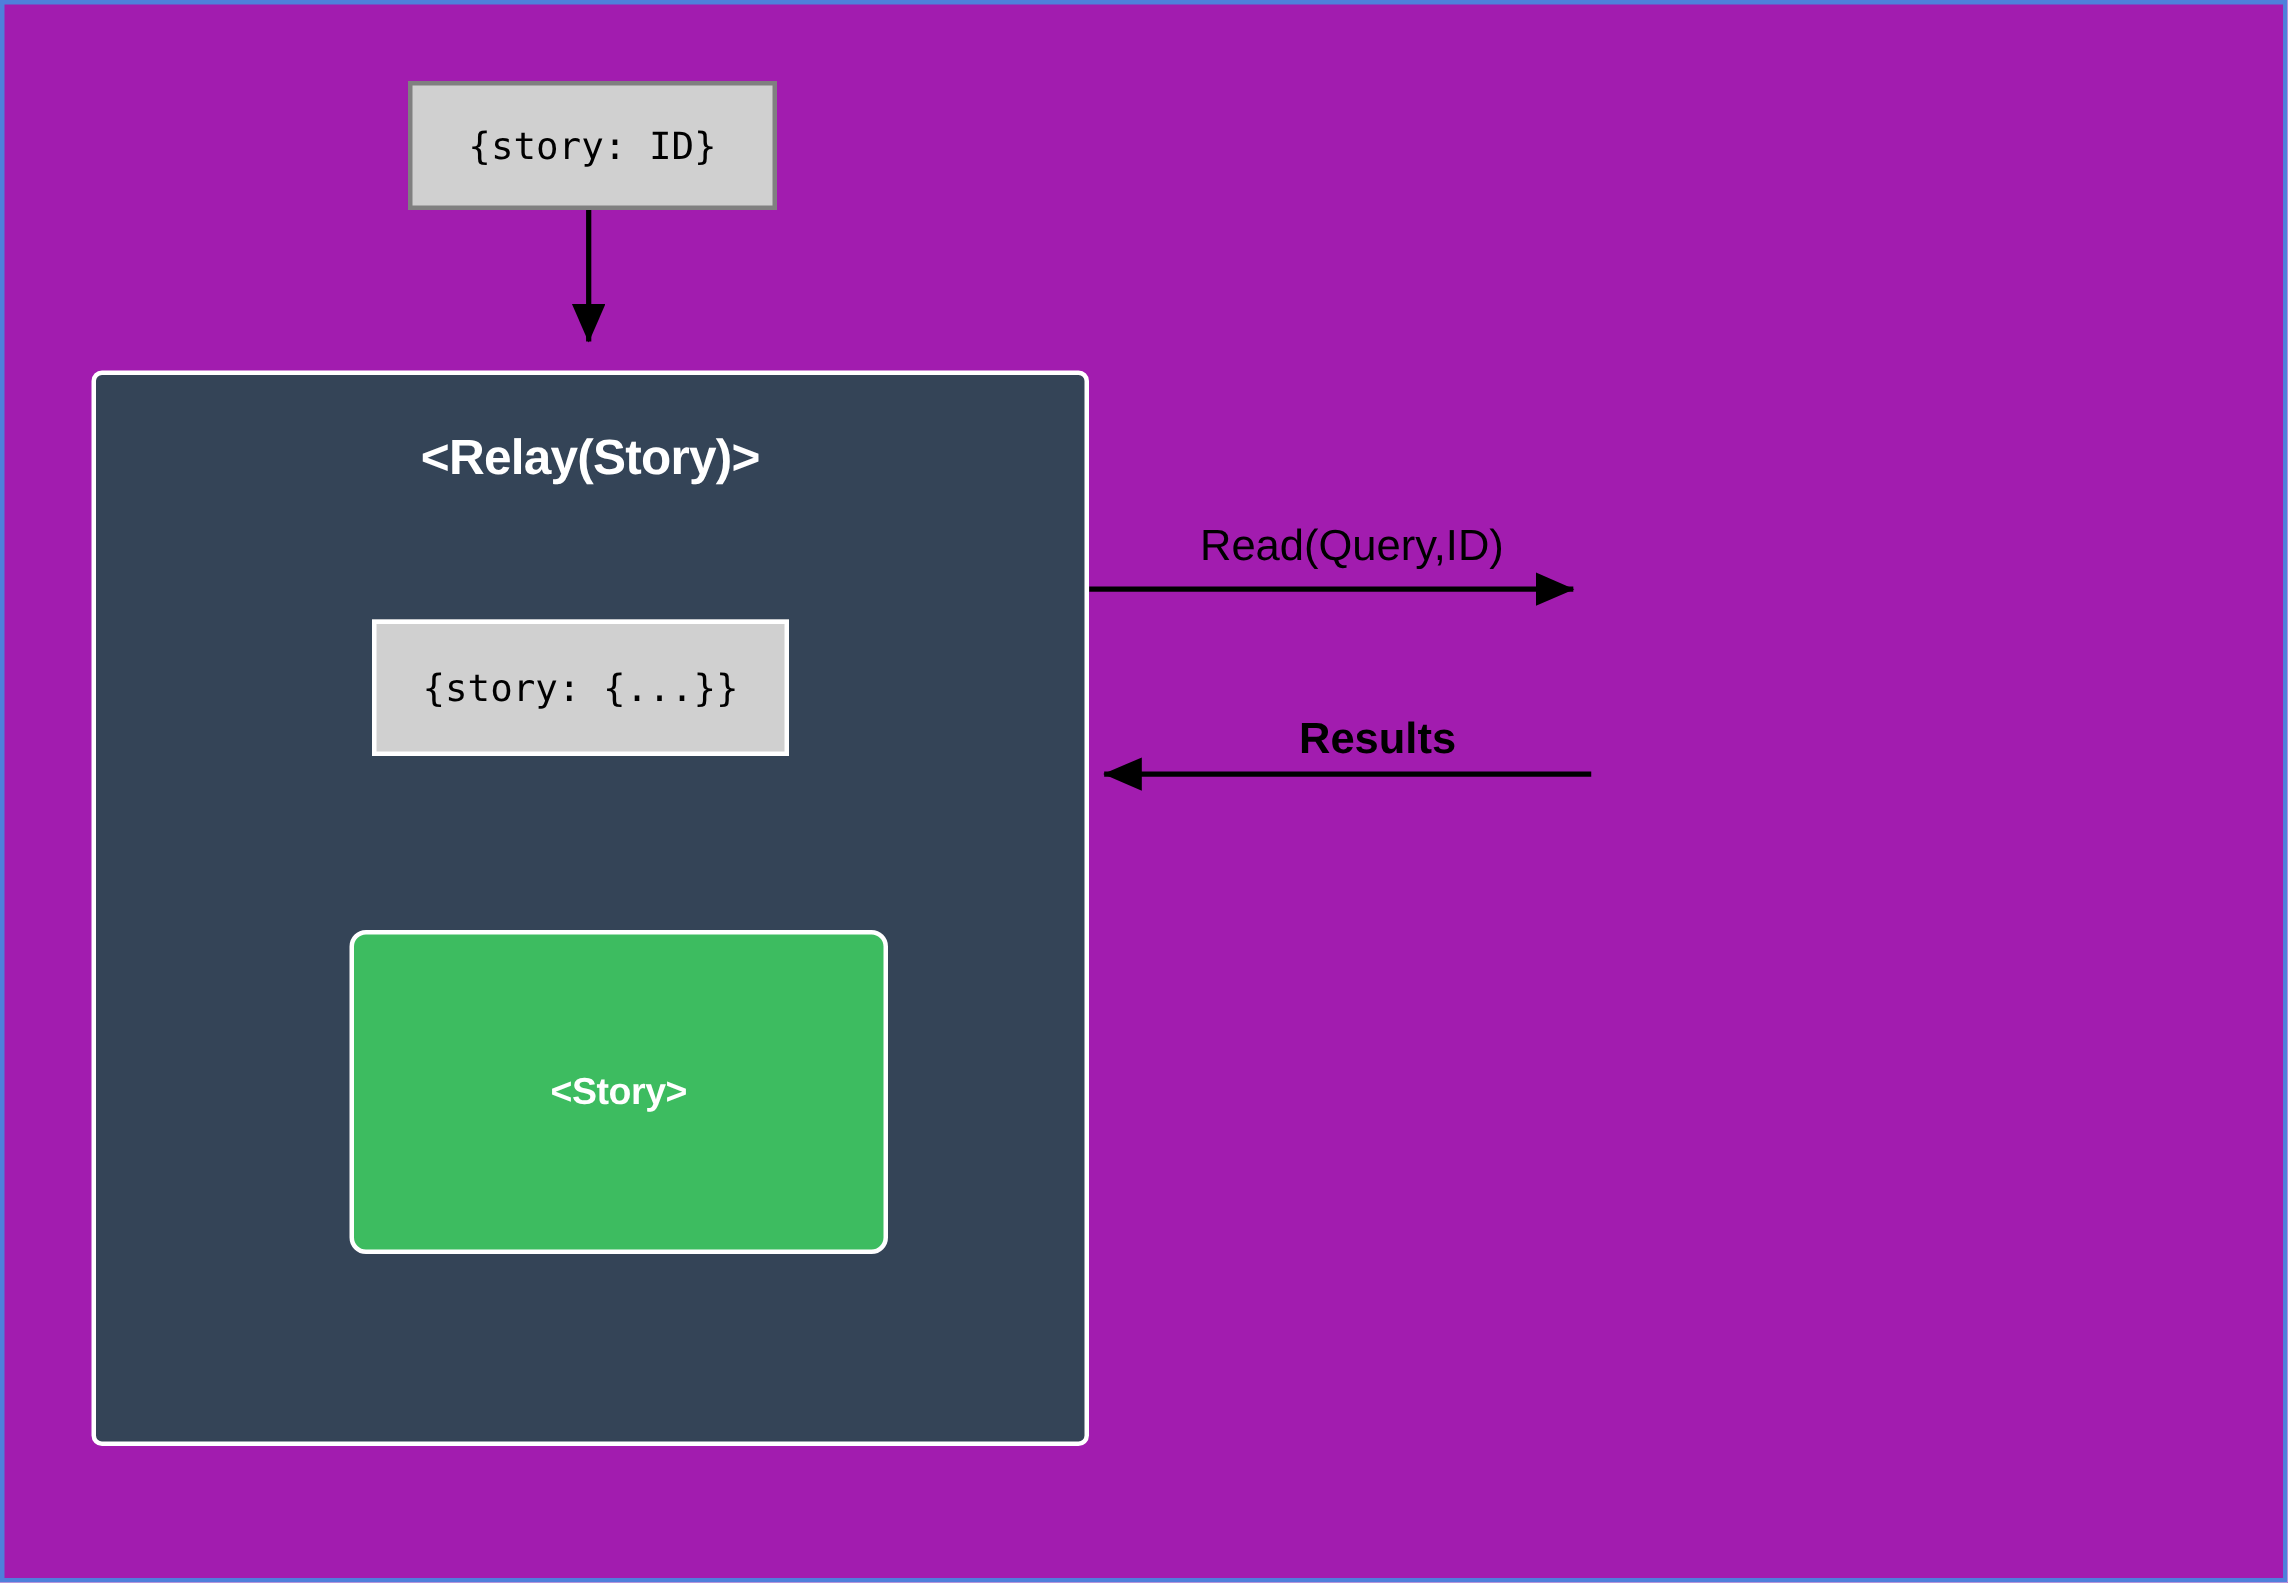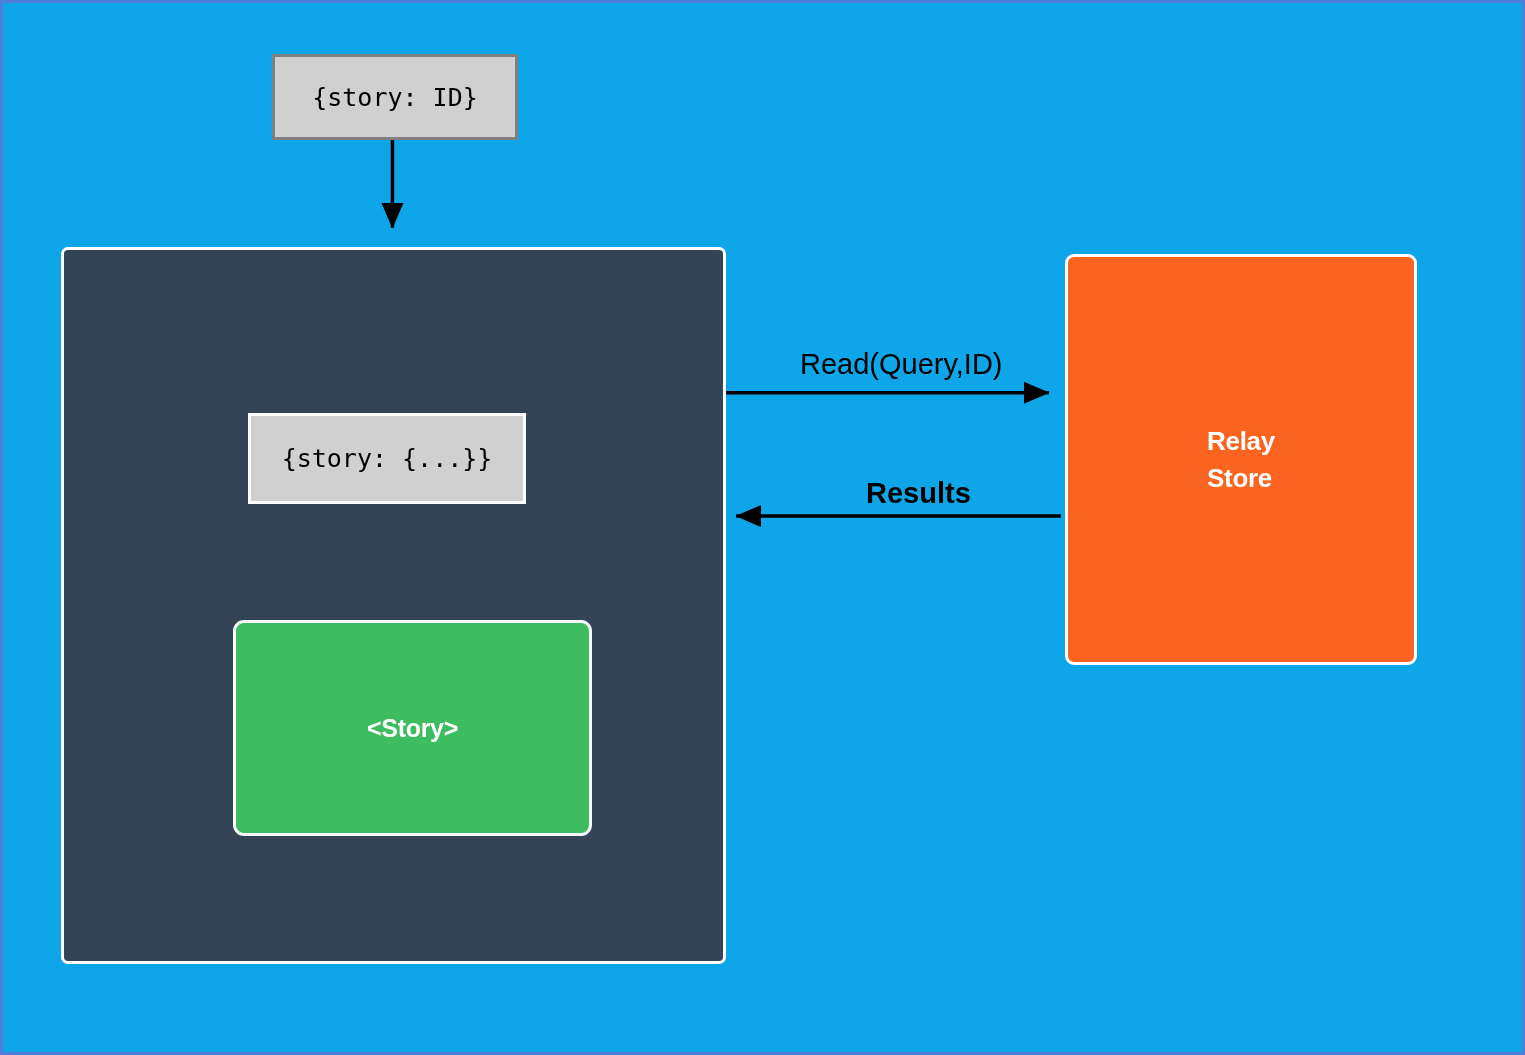--- a/index.html
+++ b/index.html
@@ -4,21 +4,21 @@
 <style>
   html, body {
     margin: 0;
     padding: 0;
     background: #ffffff;
   }
   #canvas {
     position: relative;
     width: 1525px;
     height: 1055px;
-    background: #0ea5e9;
+    background: #a21caf;
     box-sizing: border-box;
     border: 3px solid #4f7fdb;
     overflow: hidden;
     font-family: "Liberation Sans", sans-serif;
   }
 
   
   .box {
     position: absolute;
     box-sizing: border-box;
@@ -139,34 +139,29 @@
       <line x1="391" y1="499" x2="391" y2="600" stroke="#ffffff" stroke-width="2.2" marker-end="url(#arrowhead-white)"></line>
     </g>
   </svg>
 
   <div class="box code-box gray-border" id="props-in-box" style="left:269px; top:51px; width:246px; height:86px; font-size:25px;">
     <span>{story: ID}</span>
   </div>
 
   <div class="box" id="relay-container" style="left:58px; top:244px; width:665px; height:717px;">
 
+    <div id="relay-title">&lt;Relay(Story)&gt;</div>
 
     <div class="box code-box white-border" id="props-resolved-box" style="left:184px; top:163px; width:278px; height:91px; font-size:25px;">
       <span>{story: {...}}</span>
     </div>
 
     <div class="box" id="story-box" style="left:153px; top:370px; width:359px; height:216px;margin-left:16px;">
       <span id="story-label">&lt;Story&gt;</span>
     </div>
   </div>
 
-  <div class="box" id="relay-store-box" style="left:1062px; top:251px; width:352px; height:411px;">
-    <div id="relay-store-label">
-      <div>Relay</div>
-      <div>Store</div>
-    </div>
-  </div>
 
   <div class="edge-label" style="left:797px; top:345px;">Read(Query,ID)</div>
 
   <div class="edge-label" style="left:863px; top:474px;font-weight:bold;">Results</div>
 
 </div>
 
 </body></html>

